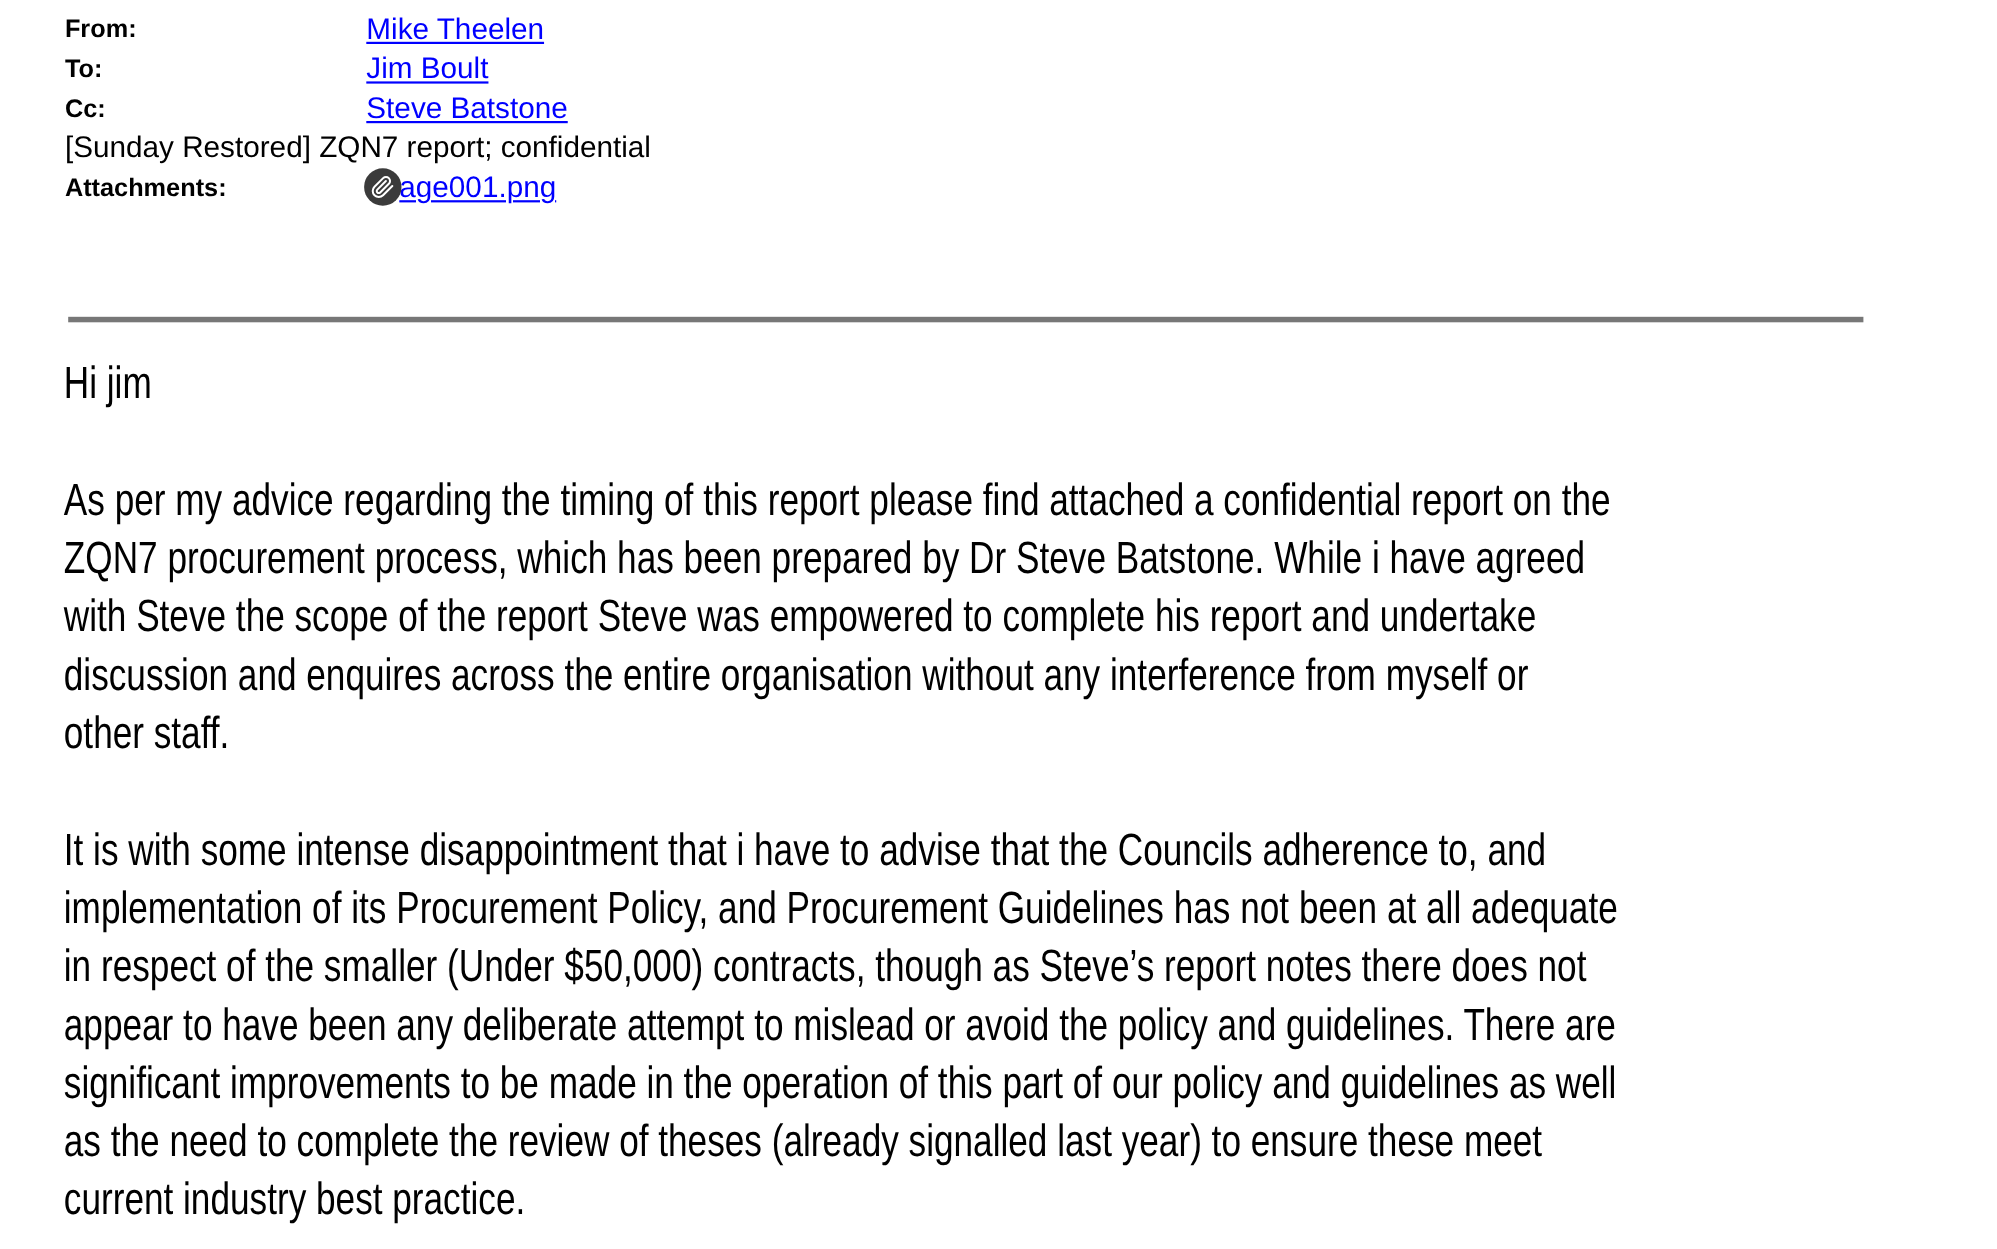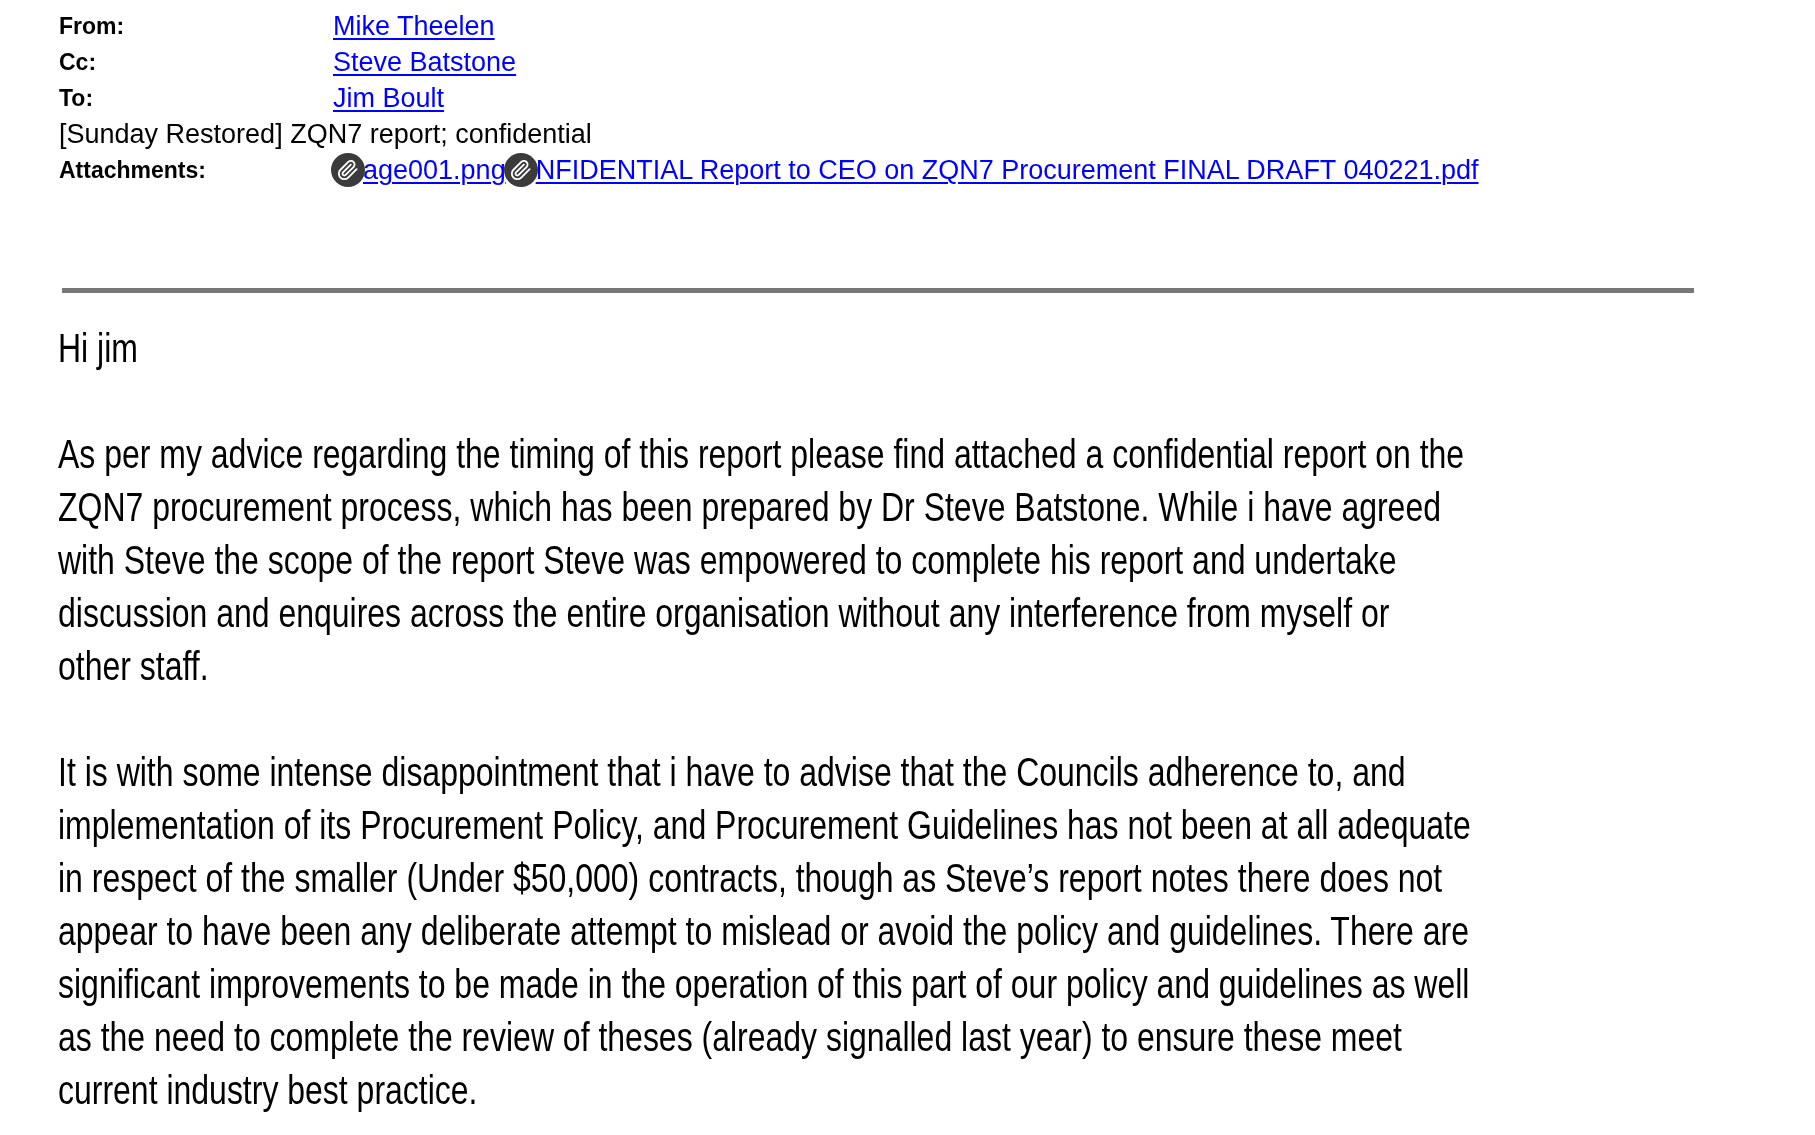--- a/index.html
+++ b/index.html
@@ -41,21 +41,21 @@
   }
   a.hlink{
     color:var(--link);
     text-decoration:underline;
     text-decoration-thickness:2px;
     text-underline-offset:3px;
     cursor:pointer;
   }
   .attach-row{align-items:center;}
   .attach-row .hlabel{height:auto;}
-  .attach-files{display:flex;}
+  .attach-files{display:flex;flex-direction:column;}
   .attach-line{
     height:32px;
     line-height:32px;
     font-size:27px;
     white-space:nowrap;
   }
   a.attach-link{
     position:relative;
     display:inline-block;
     padding-left:30px;
@@ -104,57 +104,47 @@
 <body>
 
 <div class="email-header">
 
   <div class="hrow">
     <div class="hlabel">From:</div>
     <div class="hvalue"><a class="hlink">Mike Theelen</a></div>
   </div>
 
   <div class="hrow">
-    <div class="hlabel">Cc:</div>
-    <div class="hvalue"><a class="hlink">Steve Batstone</a></div>
+    <div class="hlabel">To:</div>
+    <div class="hvalue"><a class="hlink">Jim Boult</a></div>
   </div>
 
   <div class="hrow">
-    <div class="hlabel">To:</div>
-    <div class="hvalue"><a class="hlink">Jim Boult</a></div>
+    <div class="hlabel">Cc:</div>
+    <div class="hvalue"><a class="hlink">Steve Batstone</a></div>
   </div>
 
   <div class="hrow">
     <div class="hvalue">[Sunday Restored] ZQN7 report; confidential</div>
   </div>
 
   <div class="hrow">
   </div>
 
   <div class="hrow attach-row">
     <div class="hlabel">Attachments:</div>
     <div class="attach-files">
       <div class="attach-line">
         <a class="attach-link">
           <span class="clip-badge">
             <svg width="22" height="22" viewBox="0 0 24 24" fill="none" stroke="#FFFFFF" stroke-width="2" stroke-linecap="round" stroke-linejoin="round">
               <path d="M21.44 11.05l-9.19 9.19a6 6 0 0 1-8.49-8.49l8.57-8.57A4 4 0 1 1 18 8.84l-8.59 8.57a2 2 0 0 1-2.83-2.83l8.49-8.48"></path>
             </svg>
           </span>
           <span>age001.png</span>
-        </a>
-      </div>
-      <div class="attach-line">
-        <a class="attach-link">
-          <span class="clip-badge">
-            <svg width="22" height="22" viewBox="0 0 24 24" fill="none" stroke="#FFFFFF" stroke-width="2" stroke-linecap="round" stroke-linejoin="round">
-              <path d="M21.44 11.05l-9.19 9.19a6 6 0 0 1-8.49-8.49l8.57-8.57A4 4 0 1 1 18 8.84l-8.59 8.57a2 2 0 0 1-2.83-2.83l8.49-8.48"></path>
-            </svg>
-          </span>
-          <span>NFIDENTIAL Report to CEO on ZQN7 Procurement FINAL DRAFT 040221.pdf</span>
         </a>
       </div>
     </div>
   </div>
 
 </div>
 
 <div class="header-rule"></div>
 
 <div class="email-body">

